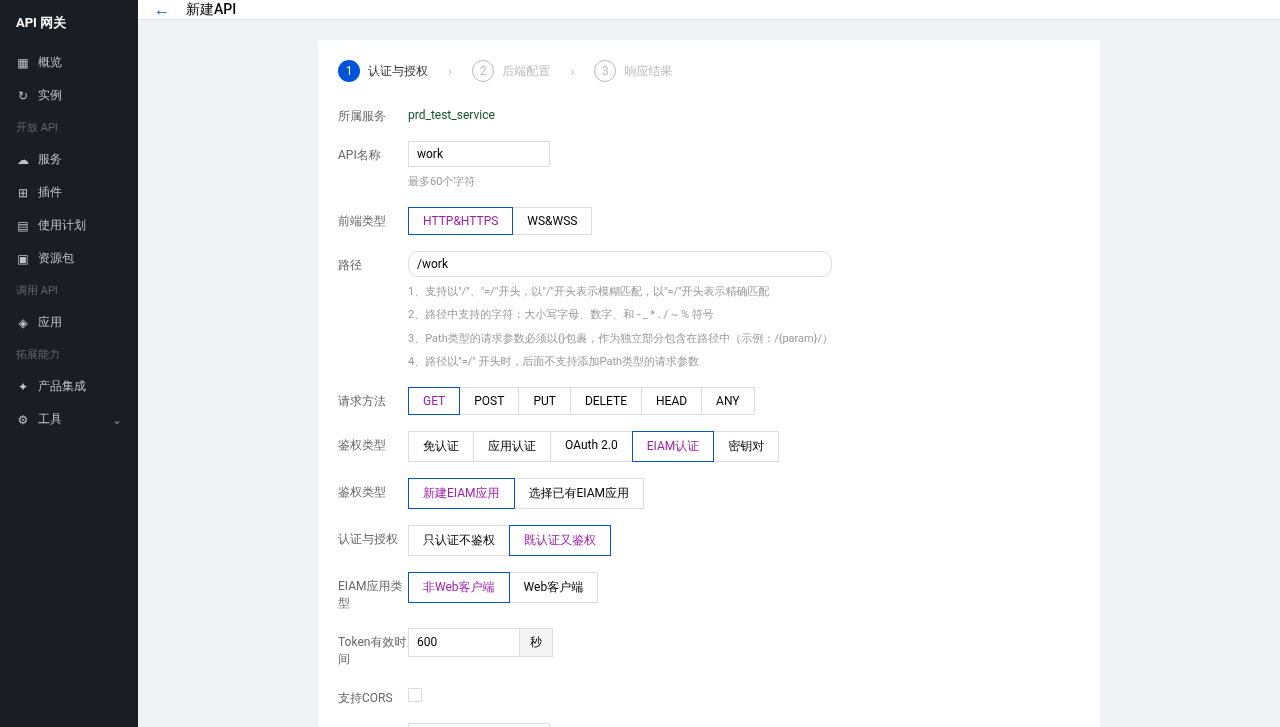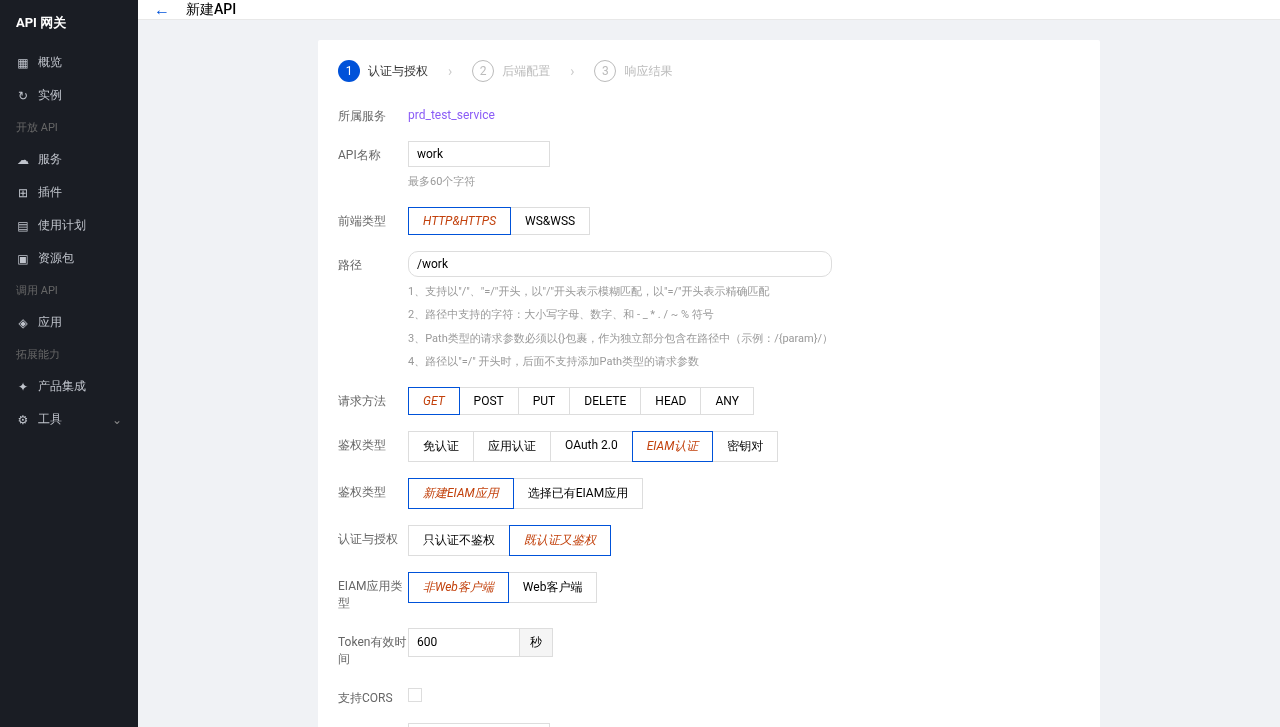--- a/index.html
+++ b/index.html
@@ -20,28 +20,28 @@
 .step-num { width: 22px; height: 22px; border-radius: 50%; display: flex; align-items: center; justify-content: center; font-size: 12px; }
 .step-num.active { background: #0052d9; color: #fff; }
 .step-num.inactive { border: 1px solid #bbb; color: #bbb; }
 .step-label { font-size: 12px; }
 .step-label.active { color: #333; }
 .step-label.inactive { color: #bbb; }
 .step-arrow { color: #ccc; font-size: 14px; margin: 0 8px; }
 .form-row { display: flex; margin-bottom: 16px; font-size: 12px; }
 .form-label { width: 70px; color: #666; padding-top: 6px; flex-shrink: 0; }
 .form-value { flex: 1; }
-.text-val { color: #8b5cf6; padding-top: 6px; }
+.text-val { color: #14532d; padding-top: 6px; }
 .input { border: 1px solid #ddd; padding: 5px 8px; font-size: 12px; width: 142px; }
 .input-wide { width: 424px; border-radius: 10px; }
 .hint { color: #999; font-size: 11px; margin-top: 6px; line-height: 1.6; }
 .btn-group { display: flex; }
 .btn-opt { border: 1px solid #ddd; padding: 6px 14px; font-size: 12px; cursor: pointer; background: #fff; margin-left: -1px; }
 .btn-opt:first-child { margin-left: 0; }
-.btn-opt.selected { border-color: #0052d9; color: #c2410c; position: relative; z-index: 1; font-style: italic; }
+.btn-opt.selected { border-color: #0052d9; color: #a21caf; position: relative; z-index: 1; }
 .input-group { display: flex; }
 .input-suffix { border: 1px solid #ddd; border-left: none; padding: 5px 10px; background: #f5f5f5; font-size: 12px; }
 .checkbox { width: 14px; height: 14px; border: 1px solid #ddd; display: inline-block; background: #fff; }
 .textarea { border: 1px solid #ddd; padding: 6px 8px; font-size: 12px; width: 142px; height: 70px; resize: none; font-family: inherit; }
 .expand-icon { margin-left: auto; color: #888; }
 </style>
 </head>
 <body>
 
 <div class="sidebar">

